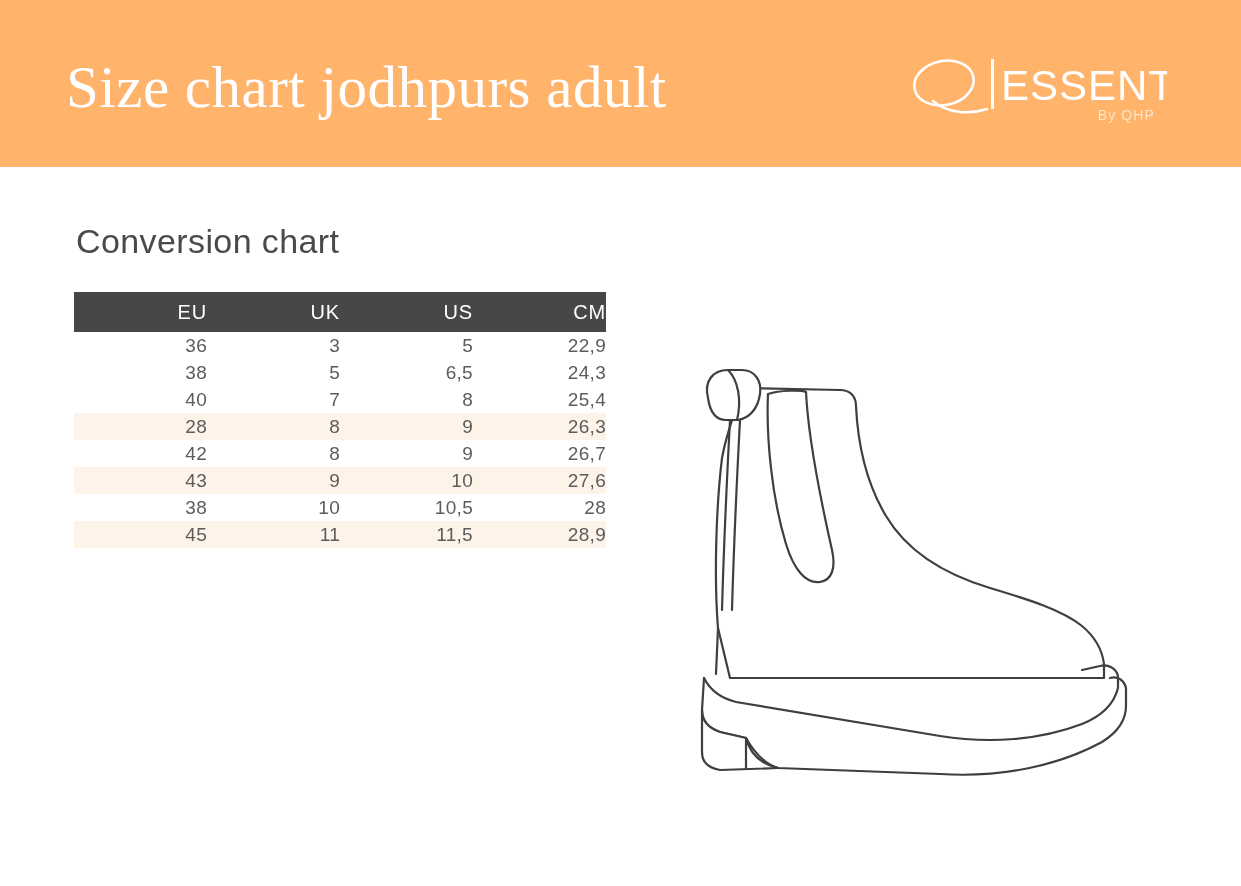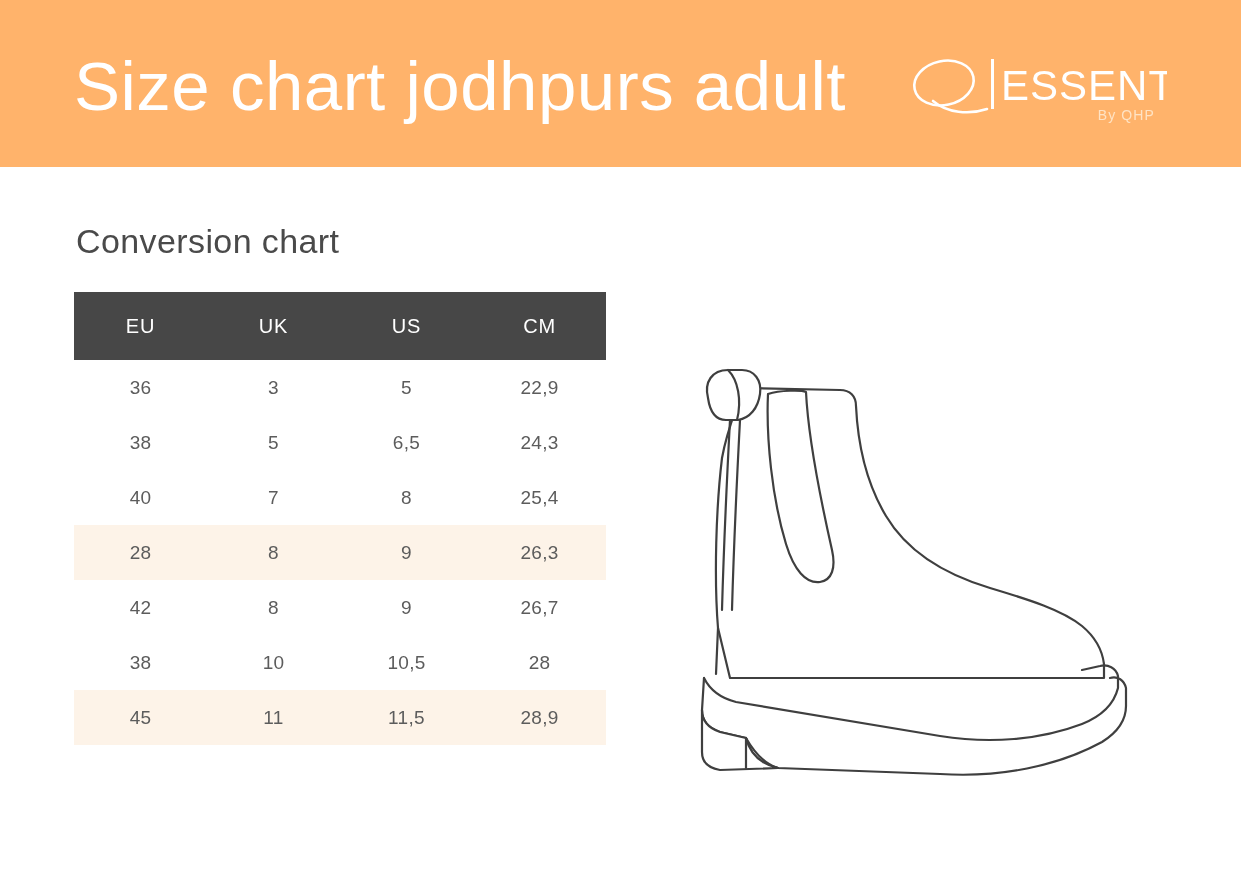--- a/index.html
+++ b/index.html
@@ -26,24 +26,24 @@
     position: absolute;
     left: 0;
     top: 0;
     width: 1241px;
     height: 167px;
     background: #FFB36B;
   }
 
   .header-title {
     position: absolute;
-    left: 74px;
+    left: 66px;
     top: 46px;
-    font-family: Liberation Sans, sans-serif;
-    font-size: 69px;
+    font-family: Liberation Serif, serif;
+    font-size: 59px;
     line-height: 82px;
     font-weight: 400;
     color: #FFFFFF;
     letter-spacing: 0.5px;
     white-space: nowrap;
   }
 
   
   .logo {
     position: absolute;
@@ -91,22 +91,22 @@
     top: 292px;
     width: 532px;
   }
   table.size-table {
     width: 532px;
     border-collapse: collapse;
     table-layout: fixed;
   }
   table.size-table th,
   table.size-table td {
-    text-align: center;
-    padding: 14px;
+    text-align: right;
+    padding: 0;
     border: 0;
   }
   table.size-table thead th {
     height: 40px;
     background: #474747;
     color: #FFFFFF;
     font-family: "Liberation Sans", sans-serif;
     font-size: 20px;
     font-weight: 400;
     letter-spacing: 0.8px;
@@ -204,20 +204,26 @@
           <td>28</td>
           <td>8</td>
           <td>9</td>
           <td>26,3</td>
         </tr>
         <tr class="even-row">
           <td>42</td>
           <td>8</td>
           <td>9</td>
           <td>26,7</td>
+        </tr>
+        <tr class="odd-row">
+          <td>43</td>
+          <td>9</td>
+          <td>10</td>
+          <td>27,6</td>
         </tr>
         <tr class="even-row">
           <td>38</td>
           <td>10</td>
           <td>10,5</td>
           <td>28</td>
         </tr>
         <tr class="odd-row">
           <td>45</td>
           <td>11</td>

